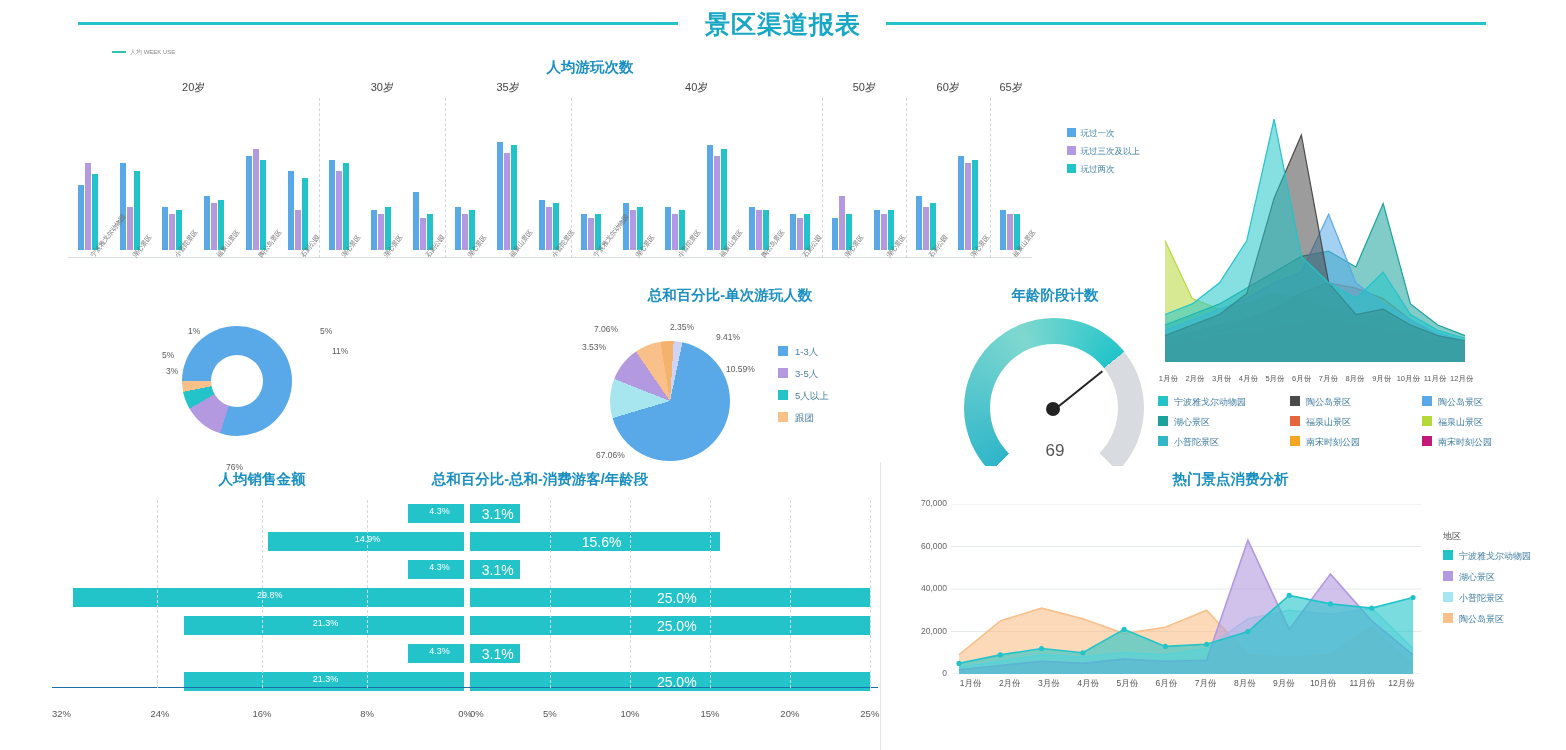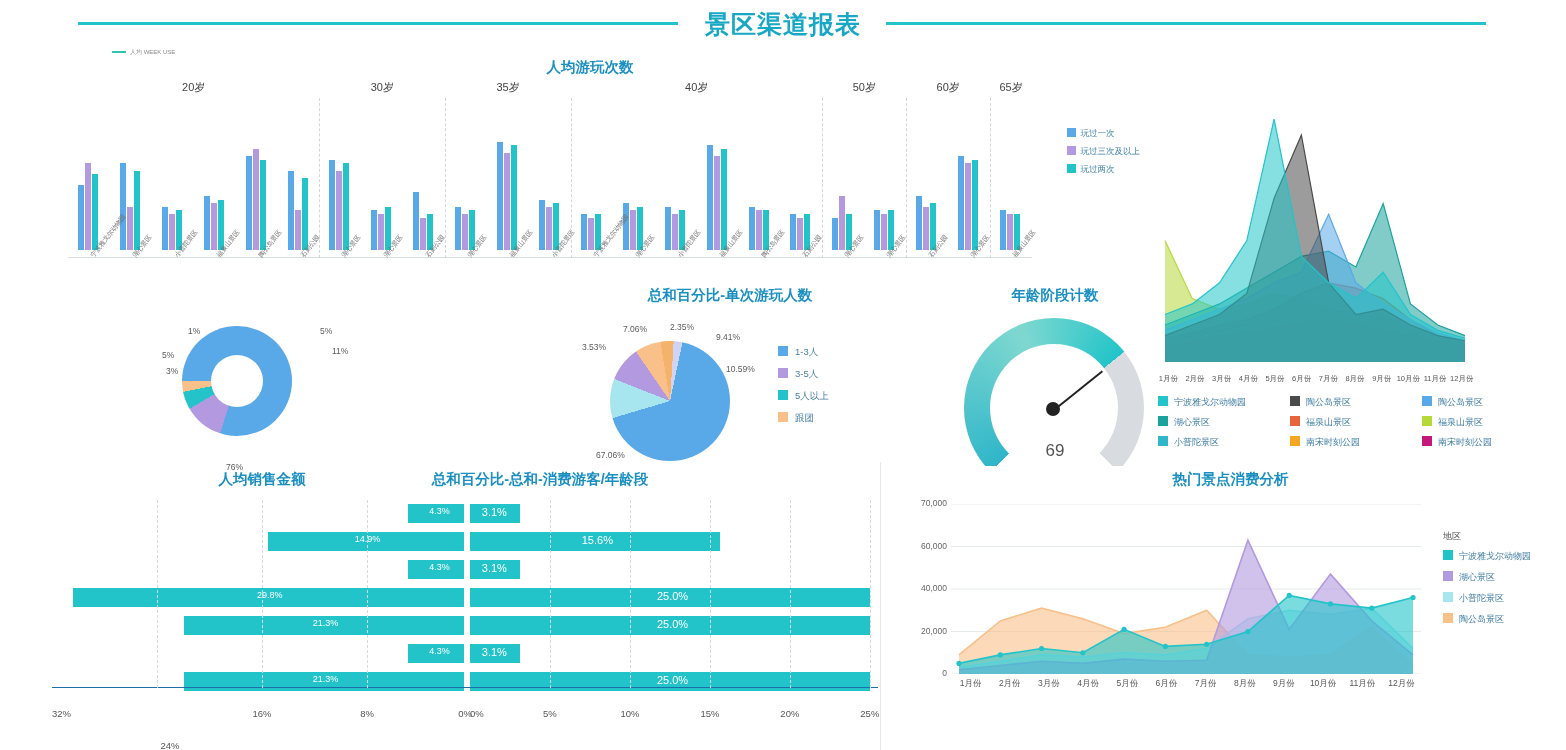--- a/index.html
+++ b/index.html
@@ -97,21 +97,21 @@
   #c6 .val { position:absolute; top:4px; font-size:9px; color:#fff; }
   #c6 .axis { position:absolute; left:0; right:0; bottom:22px; border-top:1px solid #1b6ea8;}
   #c6 .ticks { position:absolute; left:0; right:0; bottom:2px; font-size:9.5px; color:#555; }
   #c6 .ticks span { position:absolute; transform:translateX(-50%); }
   #c6 .grid { position:absolute; top:30px; bottom:22px; border-left:1px dashed #d4dbe0;}
 
   #c7 { left:470px; top:470px; width:408px; height:240px; }
   #c7 .rows { position:absolute; left:0; top:32px; right:0; height:170px; }
   #c7 .row { position:relative; height:24px; margin-bottom:4px; }
   #c7 .bar { position:absolute; left:0; top:2px; height:19px; background:#22c4c9; }
-  #c7 .val { position:absolute; top:4px; font-size:11px; color:#fff; }
+  #c7 .val { position:absolute; top:4px; font-size:14px; color:#fff; }
   #c7 .axis { position:absolute; left:0; right:0; bottom:22px; border-top:1px solid #1b6ea8;}
   #c7 .ticks { position:absolute; left:0; right:0; bottom:2px; font-size:9.5px; color:#555;}
   #c7 .ticks span { position:absolute; transform:translateX(-50%); }
   #c7 .grid { position:absolute; top:30px; bottom:22px; border-left:1px dashed #d4dbe0;}
   .shared-title { position:absolute; left:330px; top:470px; width:420px; text-align:center; }
 
   
   #c8 { left:895px; top:470px; width:671px; height:250px; }
   #c8 .plot { position:absolute; left:56px; top:34px; width:470px; height:170px; }
   #c8 .ylbl { position:absolute; left:0; width:52px; text-align:right; font-size:8.5px; color:#666;}
@@ -314,21 +314,21 @@
 
 <div class="dash" id="c3">
   <div class="panel-title">总和百分比-单次游玩人数</div>
   <div id="pie" style="background: conic-gradient(from 12deg, rgb(89, 169, 232) 0deg, rgb(89, 169, 232) 241.416deg, rgb(168, 230, 239) 241.416deg, rgb(168, 230, 239) 279.54deg, rgb(179, 154, 224) 279.54deg, rgb(179, 154, 224) 313.416deg, rgb(249, 192, 138) 313.416deg, rgb(249, 192, 138) 338.832deg, rgb(245, 178, 107) 338.832deg, rgb(245, 178, 107) 351.54deg, rgb(207, 212, 245) 351.54deg, rgb(207, 212, 245) 360deg);"></div>
   <div class="legend" id="c3-legend">
       <div><i style="background:#59a9e8"></i><span>1-3人</span></div>
       <div><i style="background:#b39ae0"></i><span>3-5人</span></div>
       <div><i style="background:#22c4c9"></i><span>5人以上</span></div>
       <div><i style="background:#f9c08a"></i><span>跟团</span></div>
     </div>
-<div class="dl" style="left: 74px; top: 38px; margin-left: 29px;">7.06%</div>
+<div class="dl" style="left: 74px; top: 38px;">7.06%</div>
     <div class="dl" style="left: 150px; top: 36px;">2.35%</div>
     <div class="dl" style="left: 196px; top: 46px;">9.41%</div>
     <div class="dl" style="left: 62px; top: 56px;">3.53%</div>
     <div class="dl" style="left: 206px; top: 78px;">10.59%</div>
     <div class="dl" style="left: 76px; top: 164px;">67.06%</div>
   </div>
 
 <div class="dash" id="c4">
   <div class="panel-title">年龄阶段计数</div>
   <div id="gauge-wrap">
@@ -418,21 +418,21 @@
         <div class="val" style="right: 14.2188px;">4.3%</div>
       </div>
       <div class="row">
         <div class="bar" style="width: 279.562px;"></div>
         <div class="val" style="right: 125.781px;">21.3%</div>
       </div>
     </div>
   <div class="axis"></div>
   <div class="ticks" id="c6-ticks">
       <span style="left: 0px; transform: translateX(0px);">32%</span>
-      <span style="left: 118px; margin-top: 32px;">24%</span>
+      <span style="left: 108px;">24%</span>
       <span style="left: 210px;">16%</span>
       <span style="left: 315px;">8%</span>
       <span style="left: 420px; transform: translateX(-100%);">0%</span>
     </div>
 <div class="grid" style="left: 105px;"></div>
     <div class="grid" style="left: 210px;"></div>
     <div class="grid" style="left: 315px;"></div>
   </div>
 
 <div class="dash" id="c7">

